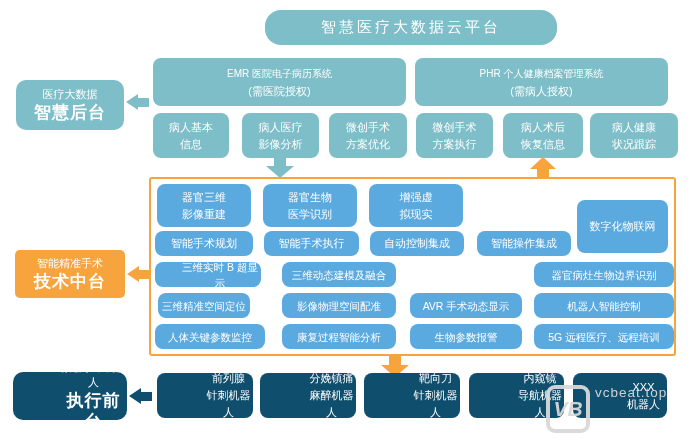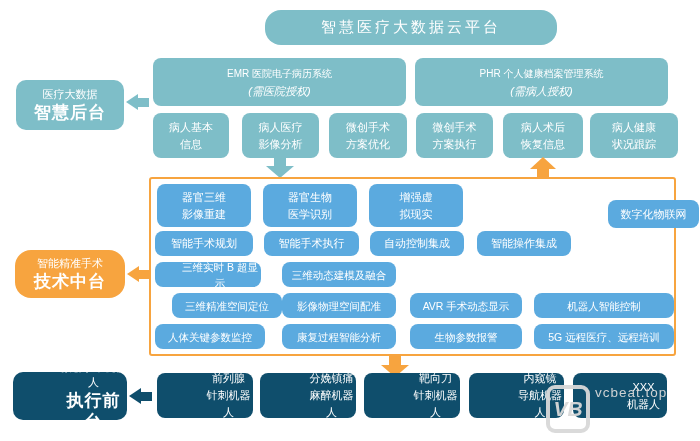--- a/index.html
+++ b/index.html
@@ -8,21 +8,21 @@
   .box{position:absolute;box-sizing:border-box;color:#fff;display:flex;flex-direction:column;
        align-items:center;justify-content:center;text-align:center;border-radius:8px;}
   .teal{background:#7EBEC8;}
   .blue{background:#5BAADF;}
   .orangebg{background:#F7A43F;}
   .navy{background:#0F4E6C;padding-left:47px;}
   .f15{font-size:15px;letter-spacing:3px;}
   .f11{font-size:11px;line-height:17px;}
   .f10{font-size:10.5px;line-height:16px;}
   .sys .t{font-size:10px;line-height:18px;}
-  .sys .s{font-size:11px;line-height:16px;font-style:italic;}
+  .sys .s{font-size:11px;line-height:16px;}
   .sidelabel .small{font-size:11px;line-height:15px;}
   .sidelabel .big{font-size:17px;line-height:21px;font-weight:bold;letter-spacing:1px;}
   .orange-frame{position:absolute;left:149px;top:177px;width:527px;height:179px;
                 border:2px solid #F7A43F;border-radius:3px;box-sizing:border-box;}
   
   .arr{position:absolute;display:flex;align-items:center;}
   .arr .stem{background:currentColor;}
   .arr-left{flex-direction:row;}
   .arr-left .head{width:0;height:0;border-top:8px solid transparent;border-bottom:8px solid transparent;
                   border-right:12px solid currentColor;}
@@ -97,52 +97,53 @@
     <span class="stem"></span>
     <span class="head"></span>
   </div>
   <div class="arr arr-v arr-up c-orange" style="left:530px;top:157px;">
     <span class="head"></span>
     <span class="stem"></span>
   </div>
 
   <div class="orange-frame"></div>
 
-  <div class="box orangebg sidelabel" style="left:15px;top:250px;width:110px;height:48px;border-radius:16px;">
+  <div class="box orangebg sidelabel" style="left:15px;top:250px;width:110px;height:48px;border-radius:5px;">
     <span class="small">智能精准手术</span>
     <span class="big">技术中台</span>
   </div>
   <div class="arr arr-left c-orange" style="left:127px;top:266px;">
     <span class="head"></span>
     <span class="stem"></span>
   </div>
 
   <div class="box blue f11" style="left:157px;top:184px;width:94px;height:43px;">
     <span>器官三维</span>
     <span>影像重建</span>
   </div>
   <div class="box blue f11" style="left:263px;top:184px;width:94px;height:43px;">
     <span>器官生物</span>
     <span>医学识别</span>
   </div>
   <div class="box blue f11" style="left:369px;top:184px;width:94px;height:43px;">
     <span>增强虚</span>
     <span>拟现实</span>
   </div>
-  <div class="box blue f11" style="left:608px;top:200px;width:91px;height:28px;">数字化物联网</div>
+  <div class="box blue f11" style="left:577px;top:200px;width:91px;height:53px;">数字化物联网</div>
 
   <div class="box blue f11" style="left:155px;top:231px;width:98px;height:25px;">智能手术规划</div>
   <div class="box blue f11" style="left:264px;top:231px;width:95px;height:25px;">智能手术执行</div>
   <div class="box blue f11" style="left:370px;top:231px;width:94px;height:25px;">自动控制集成</div>
   <div class="box blue f11" style="left:477px;top:231px;width:94px;height:25px;">智能操作集成</div>
 
   <div class="box blue f10" style="left:155px;top:262px;width:106px;height:25px;padding-left:24px;">三维实时 B 超显示</div>
   <div class="box blue f10" style="left:282px;top:262px;width:114px;height:25px;">三维动态建模及融合</div>
+  <div class="box blue f10" style="left:534px;top:262px;width:140px;height:25px;">器官病灶生物边界识别</div>
 
-  <div class="box blue f10" style="left:172px;top:293px;width:110px;height:25px;">三维精准空间定位</div>
+  <div class="box blue f10" style="left:158px;top:293px;width:92px;height:25px;">三维精准空间定位</div>
   <div class="box blue f10" style="left:282px;top:293px;width:114px;height:25px;">影像物理空间配准</div>
   <div class="box blue f10" style="left:410px;top:293px;width:112px;height:25px;">AVR 手术动态显示</div>
   <div class="box blue f10" style="left:534px;top:293px;width:140px;height:25px;">机器人智能控制</div>
 
   <div class="box blue f10" style="left:155px;top:324px;width:110px;height:25px;">人体关键参数监控</div>
   <div class="box blue f10" style="left:282px;top:324px;width:114px;height:25px;">康复过程智能分析</div>
   <div class="box blue f10" style="left:410px;top:324px;width:112px;height:25px;">生物参数报警</div>
   <div class="box blue f10" style="left:534px;top:324px;width:140px;height:25px;">5G 远程医疗、远程培训</div>
 
   <div class="arr arr-v arr-down c-orange" style="left:381px;top:356px;">

